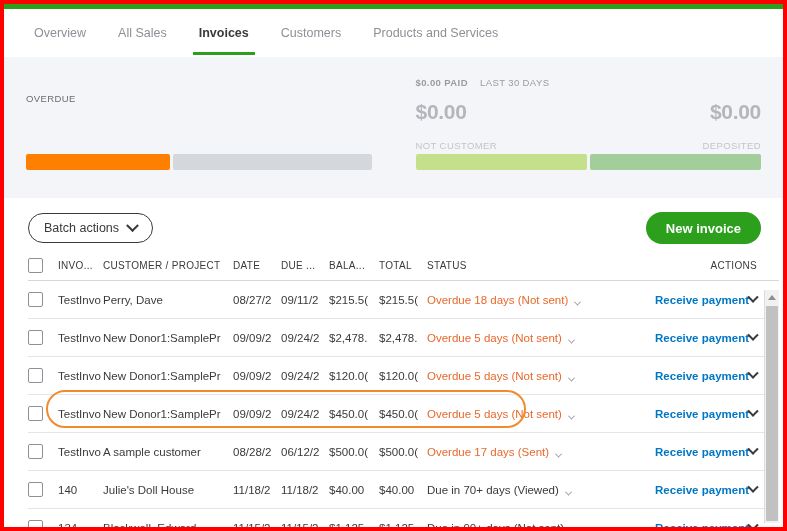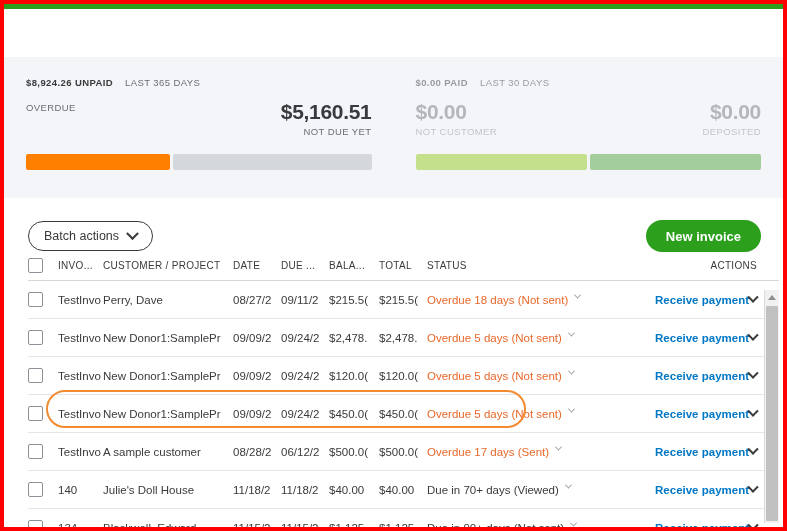--- a/index.html
+++ b/index.html
@@ -94,39 +94,39 @@
     font-size: 21px;
     font-weight: bold;
     color: #393a3d;
     line-height: 1.15;
     letter-spacing: -0.3px;
   }
   .fig-label {
     font-size: 9.5px;
     letter-spacing: 0.4px;
     color: #6b6c72;
-    margin-top: 2px;
+    margin-top: 16px;
   }
   .summary-panel.paid .fig-value { color: #b5b6bb; }
   .summary-panel.paid .fig-label { color: #c3c4c8; }
 
   .bar-track {
     position: absolute;
     left: 22px; right: 22px;
     bottom: 28px;
     height: 16px;
     display: flex;
     gap: 3px;
   }
   .bar-seg { height: 100%; border-radius: 2px; }
 
   
   .toolbar {
     position: absolute;
-    top: 202px; left: 0; right: 0;
+    top: 194px; left: 0; right: 0;
     height: 60px;
     background: #ffffff;
     display: flex;
     align-items: center;
     justify-content: space-between;
     padding: 0 22px 0 24px;
   }
   .batch-btn {
     display: inline-flex;
     align-items: center;
@@ -205,21 +205,21 @@
 
   .cbox {
     width: 15px; height: 15px;
     border: 1px solid #8d9096;
     border-radius: 2px;
     background: #ffffff;
     display: block;
     cursor: pointer;
   }
 
-  .status { color: #e8682b; display: inline-flex; align-items: flex-start; gap: 7px; }
+  .status { color: #e8682b; display: inline-flex; align-items: flex-end; gap: 7px; }
   .status.neutral { color: #393a3d; }
   .mini-chev {
     display: inline-block;
     width: 5px; height: 5px;
     border-right: 1.4px solid #9a9ba0;
     border-bottom: 1.4px solid #9a9ba0;
     transform: rotate(45deg) translate(-1px,-1px);
   }
 
   .action-cell { text-align: right; padding-right: 22px; }
@@ -276,36 +276,34 @@
     cursor: pointer;
   }
 </style>
 </head>
 <body>
 
 <div class="screen">
 
   <div class="top-green-bar"></div>
 
+  <div class="tabbar" id="tabbar">
+      <div class="tab">Overview</div>
+      <div class="tab">All Sales</div>
+      <div class="tab active">Invoices</div>
+      <div class="tab">Customers</div>
+      <div class="tab">Products and Services</div>
+    </div>
 
   <div class="summary">
 
     <div class="summary-panel unpaid">
-      <div class="sum-caption">
-        <span class="amt">$8,924.26</span>
-        <span class="amt">UNPAID</span>
-        <span class="period">LAST 365 DAYS</span>
-      </div>
       <div class="sum-figs">
         <div class="fig-left">
           <span class="fig-label">OVERDUE</span>
-        </div>
-        <div class="fig-right">
-          <span class="fig-value">$5,160.51</span>
-          <span class="fig-label">NOT DUE YET</span>
         </div>
       </div>
       <div class="bar-track" id="bar-unpaid">
           <div class="bar-seg" style="width: 42%; background: rgb(255, 128, 0);"></div>
           <div class="bar-seg" style="width: 58%; background: rgb(212, 215, 220);"></div>
         </div>
     </div>
 
     <div class="summary-panel paid">
       <div class="sum-caption muted">

